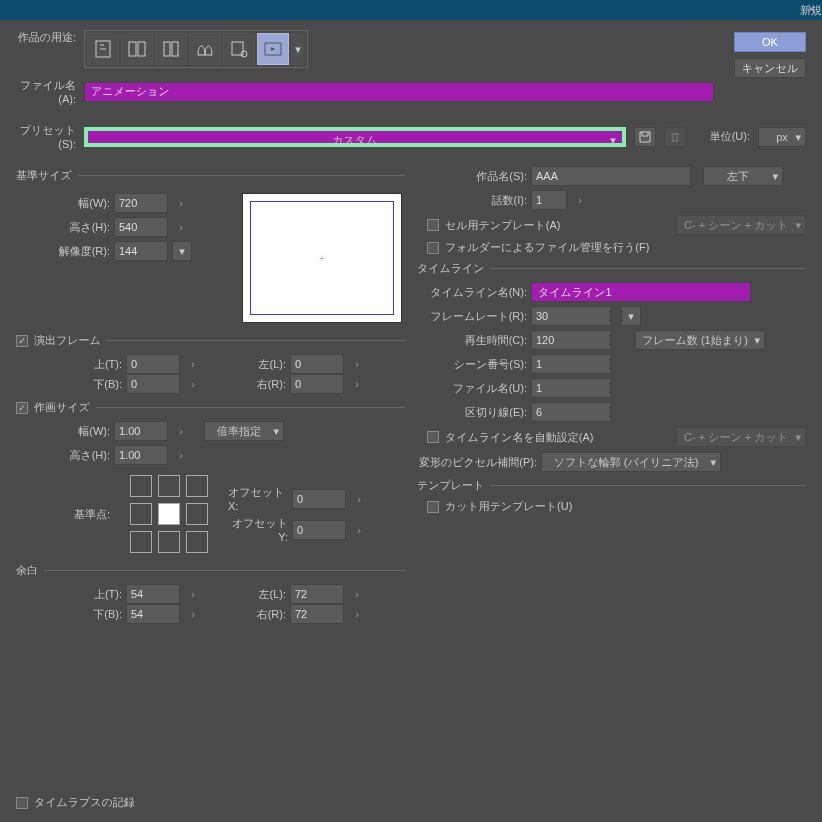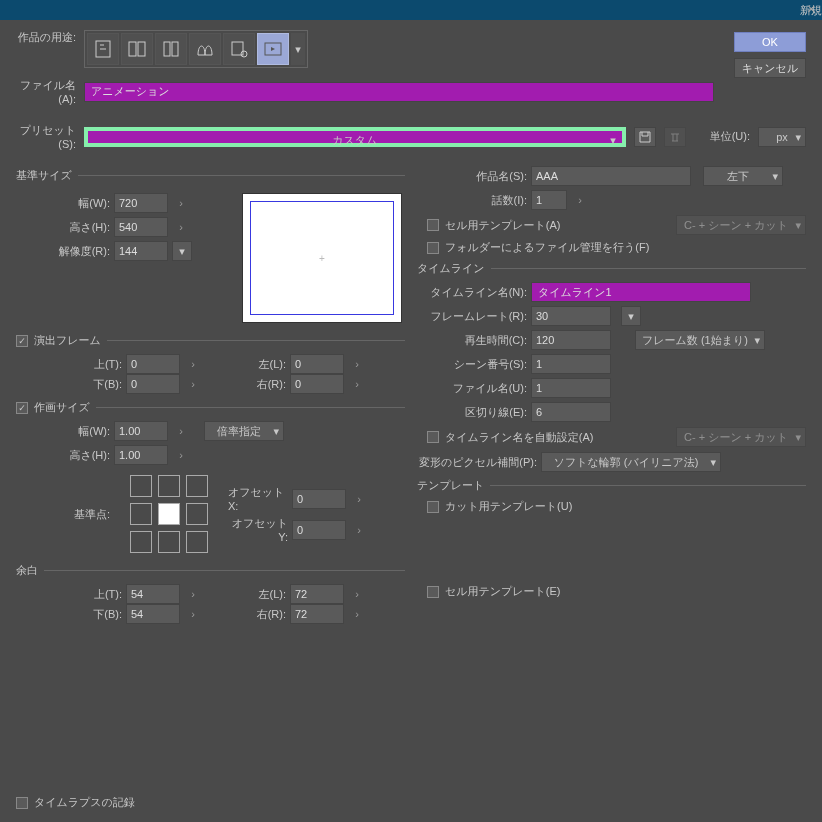--- a/index.html
+++ b/index.html
@@ -345,24 +345,20 @@
 
       <div class="grp-title">
           <span>テンプレート</span>
           <div class="line"></div>
         </div>
       <div class="cb-row" style="margin-left:10px;">
         <div class="cb"></div>
         <span>カット用テンプレート(U)</span>
       </div>
       <div style="height:60px;"></div>
-      <div class="cb-row" style="margin-left:10px;">
-        <div class="cb"></div>
-        <span>セル用テンプレート(E)</span>
-      </div>
     </div>
   </div>
 </div>
 
 <div class="bottom-cb">
   <div class="cb"></div>
   <span>タイムラプスの記録</span>
 </div>
 
 </body></html>

